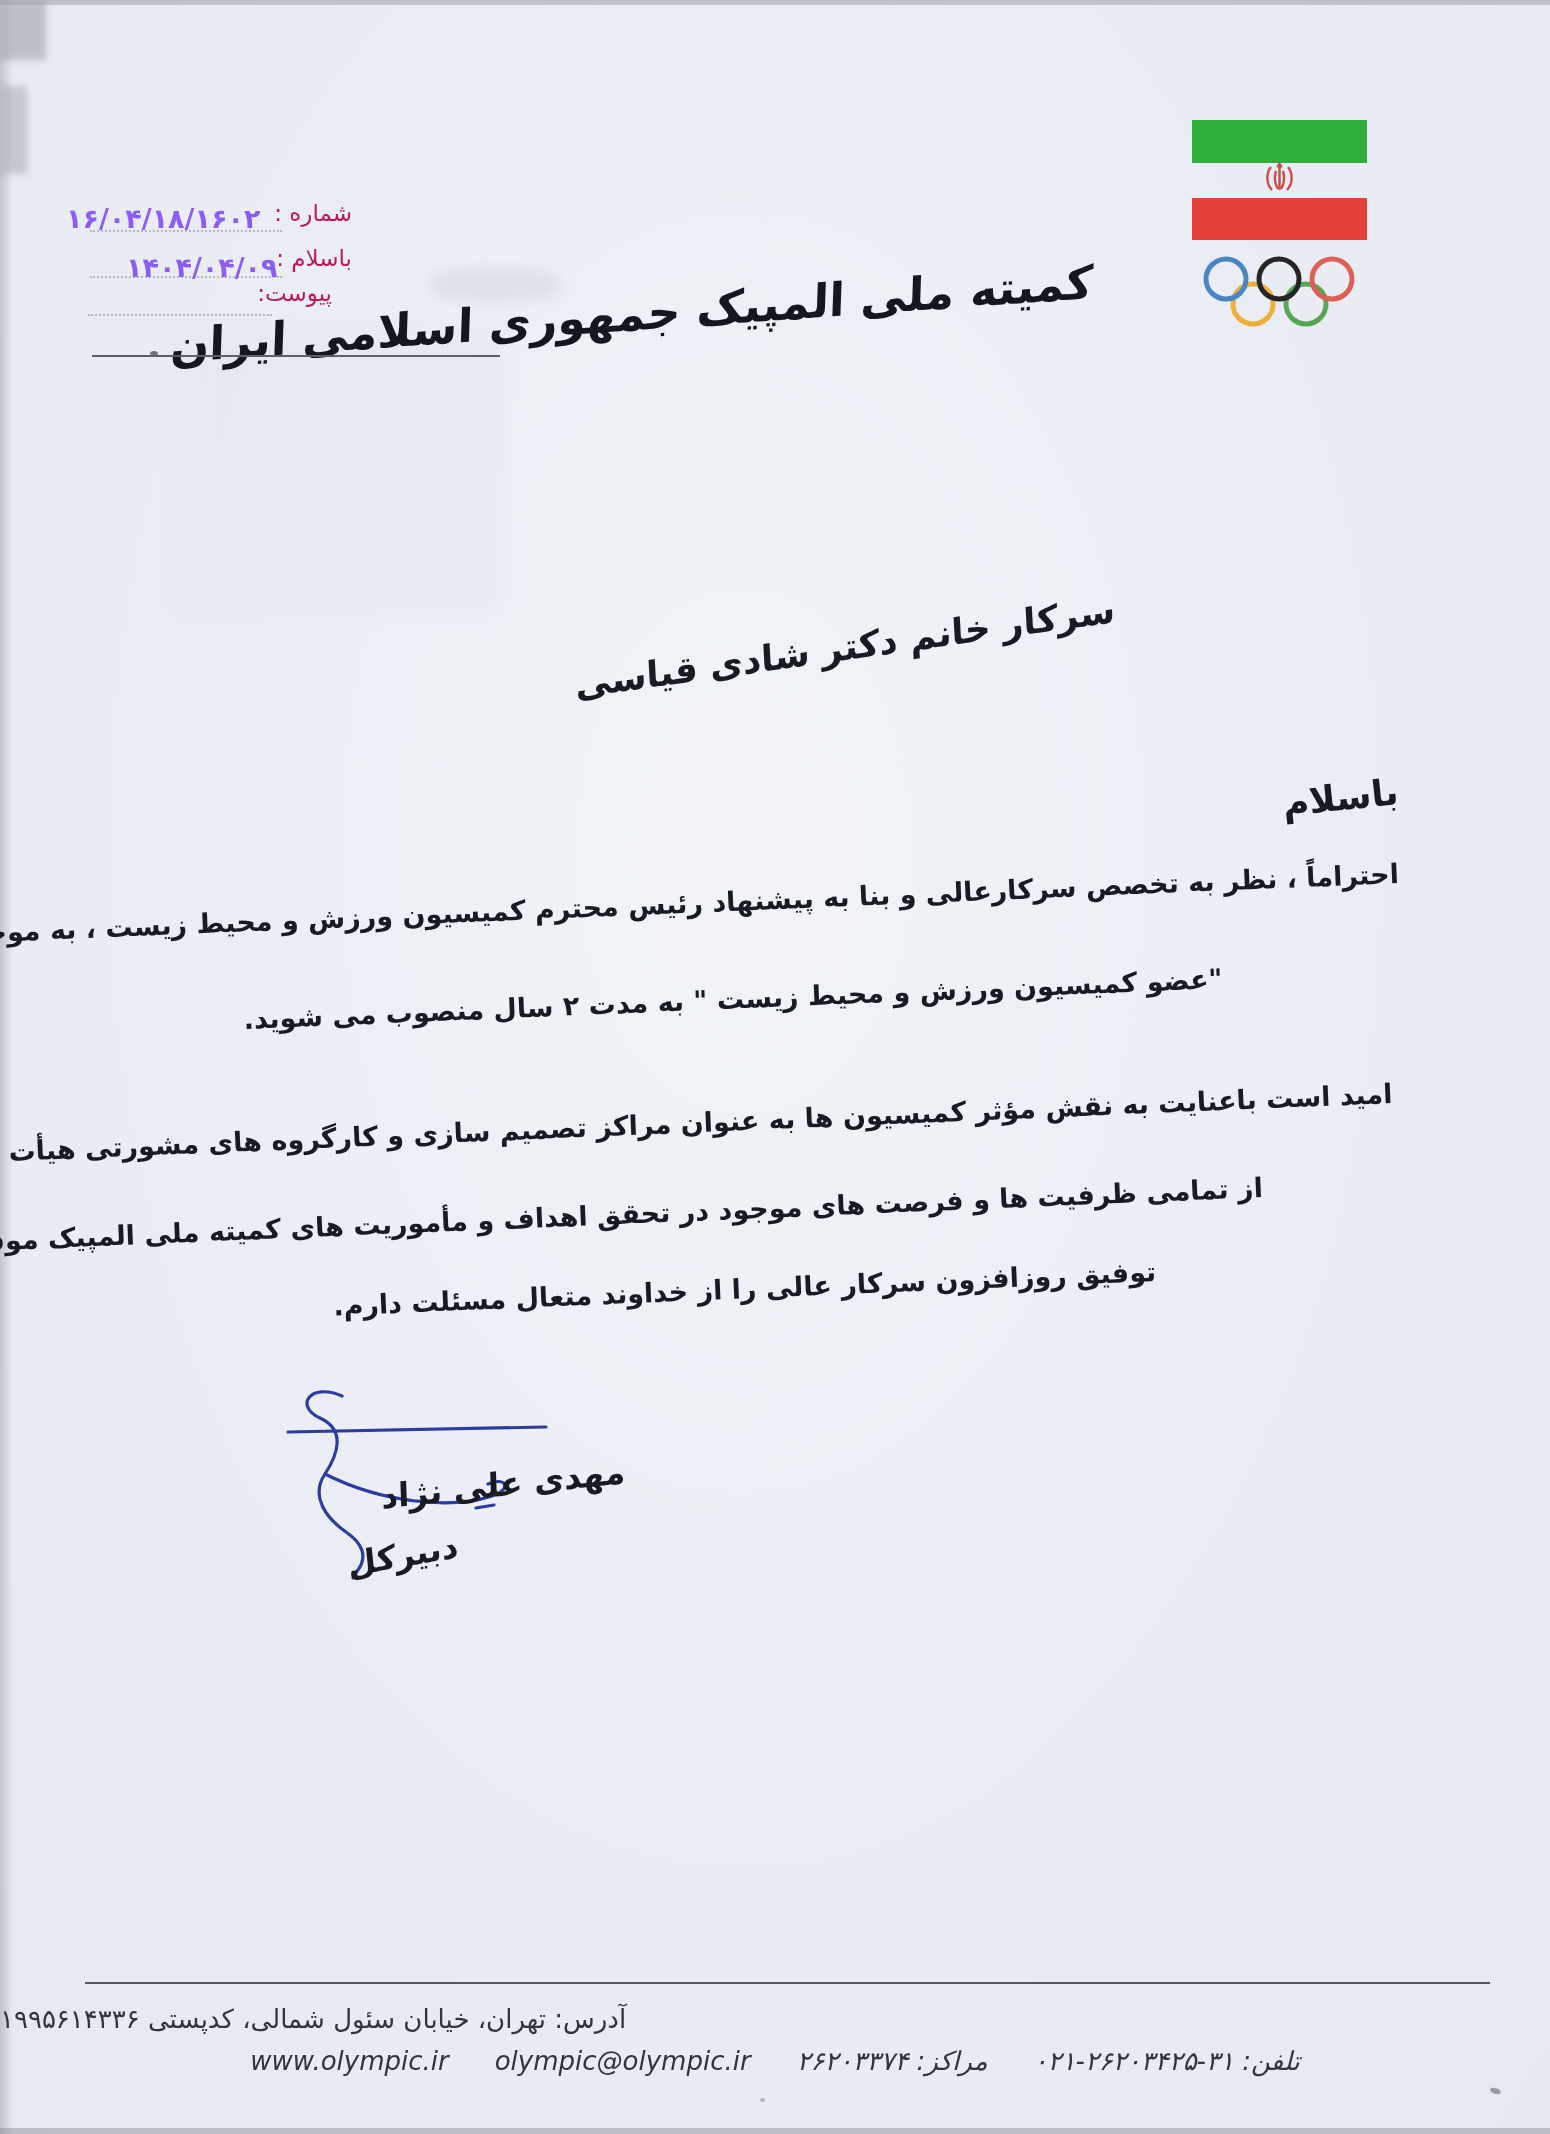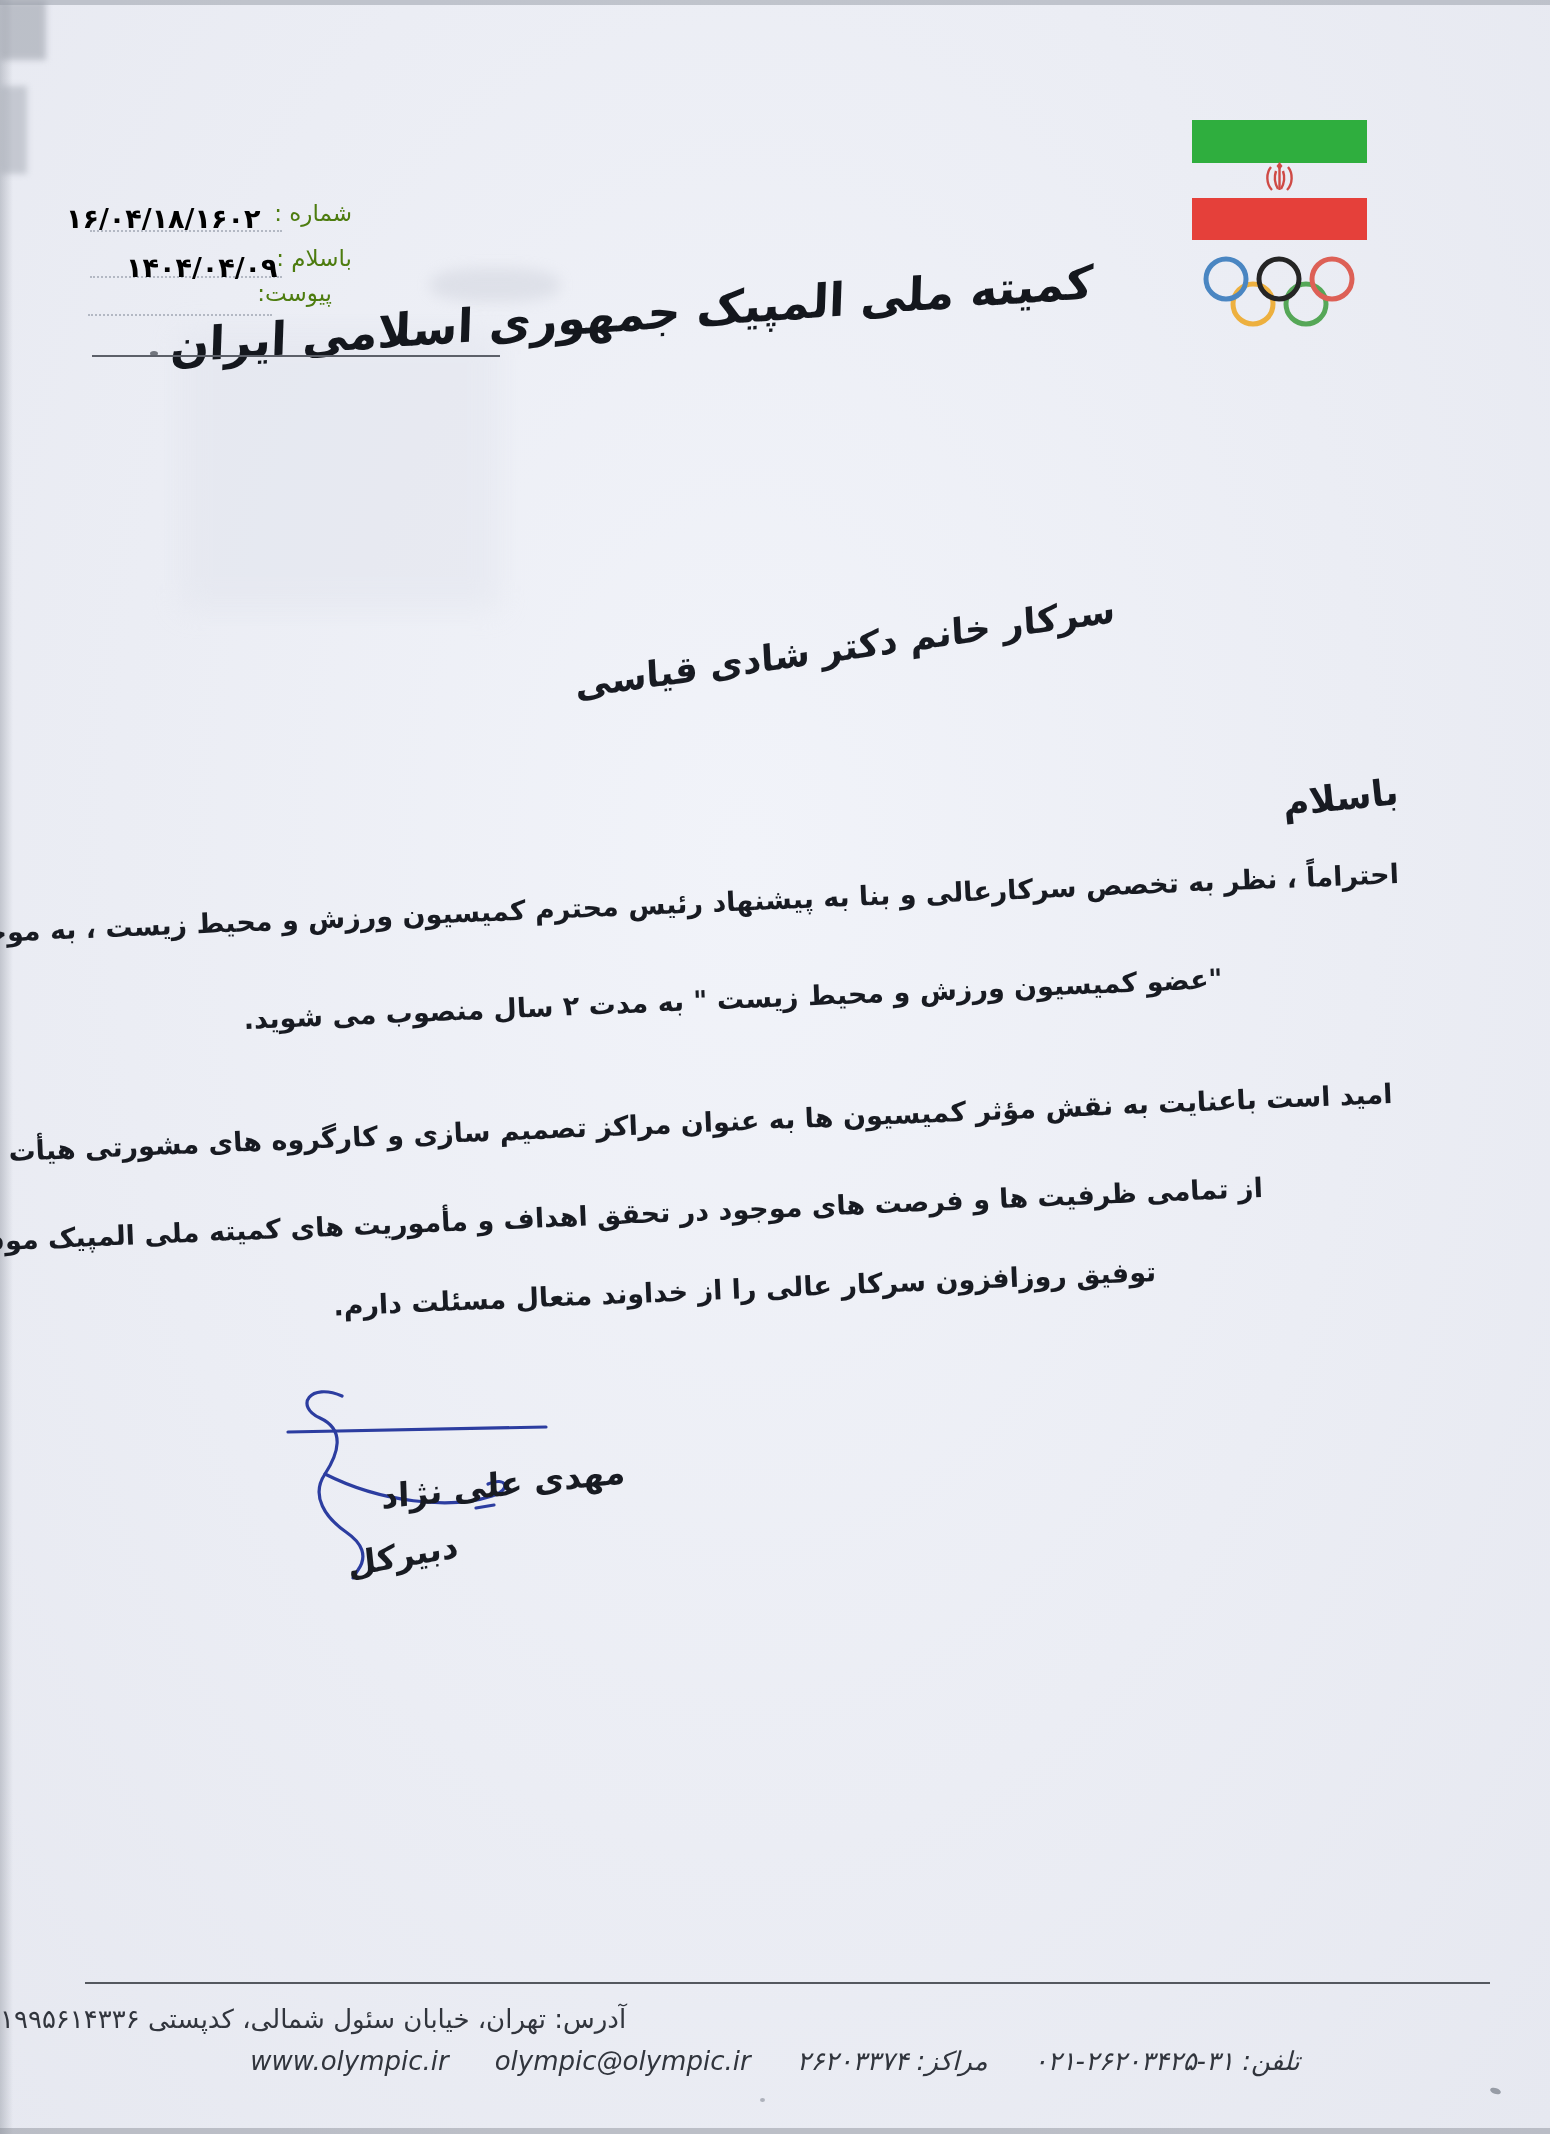--- a/index.html
+++ b/index.html
@@ -15,22 +15,22 @@
   .edge-bottom{left:0;bottom:0;width:100%;height:6px;background:rgba(132,137,147,.45);}
   .smudge1{left:0;top:0;width:46px;height:60px;background:#989da7;opacity:.55;filter:blur(3px);}
   .smudge2{left:0;top:86px;width:27px;height:88px;background:#a2a7b1;opacity:.5;filter:blur(3px);}
   .smudge-ghost{left:430px;top:268px;width:130px;height:34px;background:#b8bcc8;opacity:.28;filter:blur(7px);border-radius:40%;}
   .smudge-mid{left:180px;top:330px;width:320px;height:280px;background:#dde0ea;opacity:.35;filter:blur(14px);}
   .speck-rule{left:150px;top:351px;width:8px;height:5px;background:#72767e;border-radius:50%;}
   .speck-br{left:1490px;top:2088px;width:11px;height:6px;background:#979ca6;border-radius:50%;transform:rotate(18deg);}
   .speck-b2{left:760px;top:2098px;width:5px;height:4px;background:#aeb2bc;border-radius:50%;}
 
   
-  .meta-label{font-size:23px;color:#4d7c0f;direction:rtl;white-space:nowrap;}
-  .meta-value{font-size:27px;font-weight:700;color:#000000;direction:rtl;white-space:nowrap;letter-spacing:1px;}
+  .meta-label{font-size:23px;color:#be185d;direction:rtl;white-space:nowrap;}
+  .meta-value{font-size:27px;font-weight:700;color:#8b5cf6;direction:rtl;white-space:nowrap;letter-spacing:1px;}
   .leader{height:0;border-bottom:2px dotted #a6acb8;opacity:.8;}
 
   
   .letterhead-title{
     font-size:46px;font-weight:700;color:#14171d;direction:rtl;white-space:nowrap;
     transform:rotate(-4deg) skewX(-6deg);transform-origin:right center;line-height:1.15;
   }
   .title-rule{left:92px;top:355px;width:408px;height:2px;background:#5c6069;}
 
   

